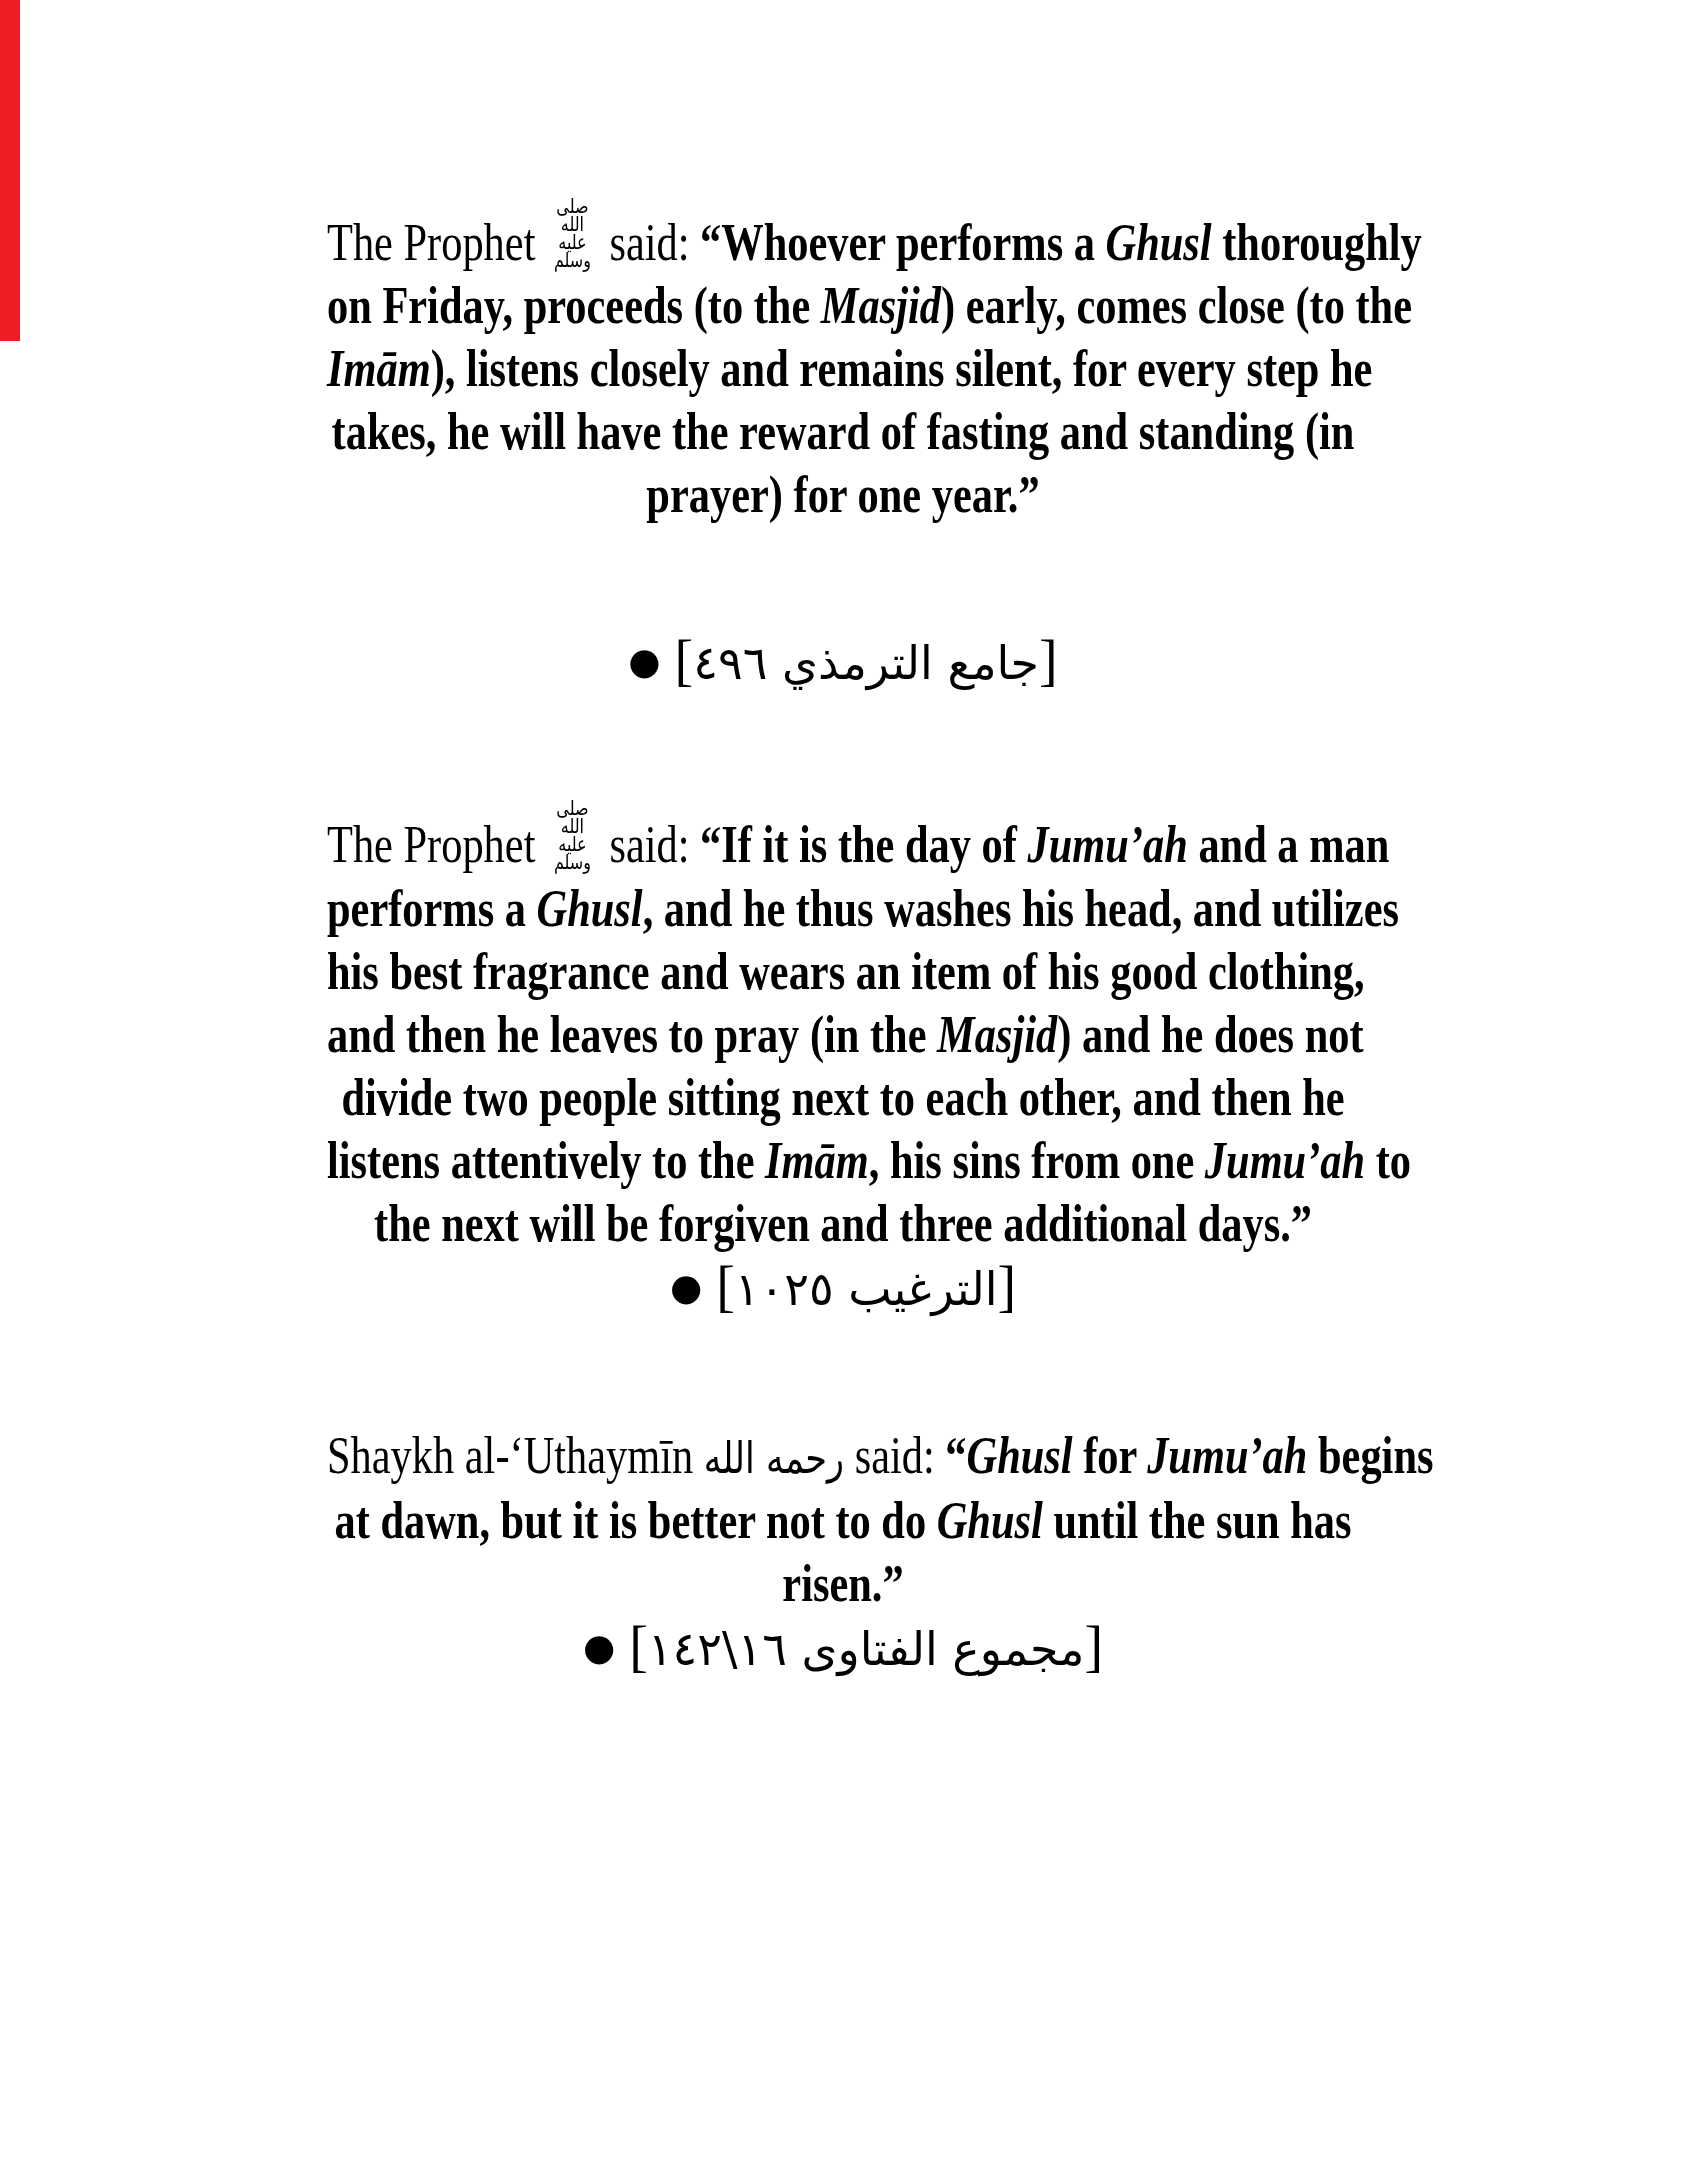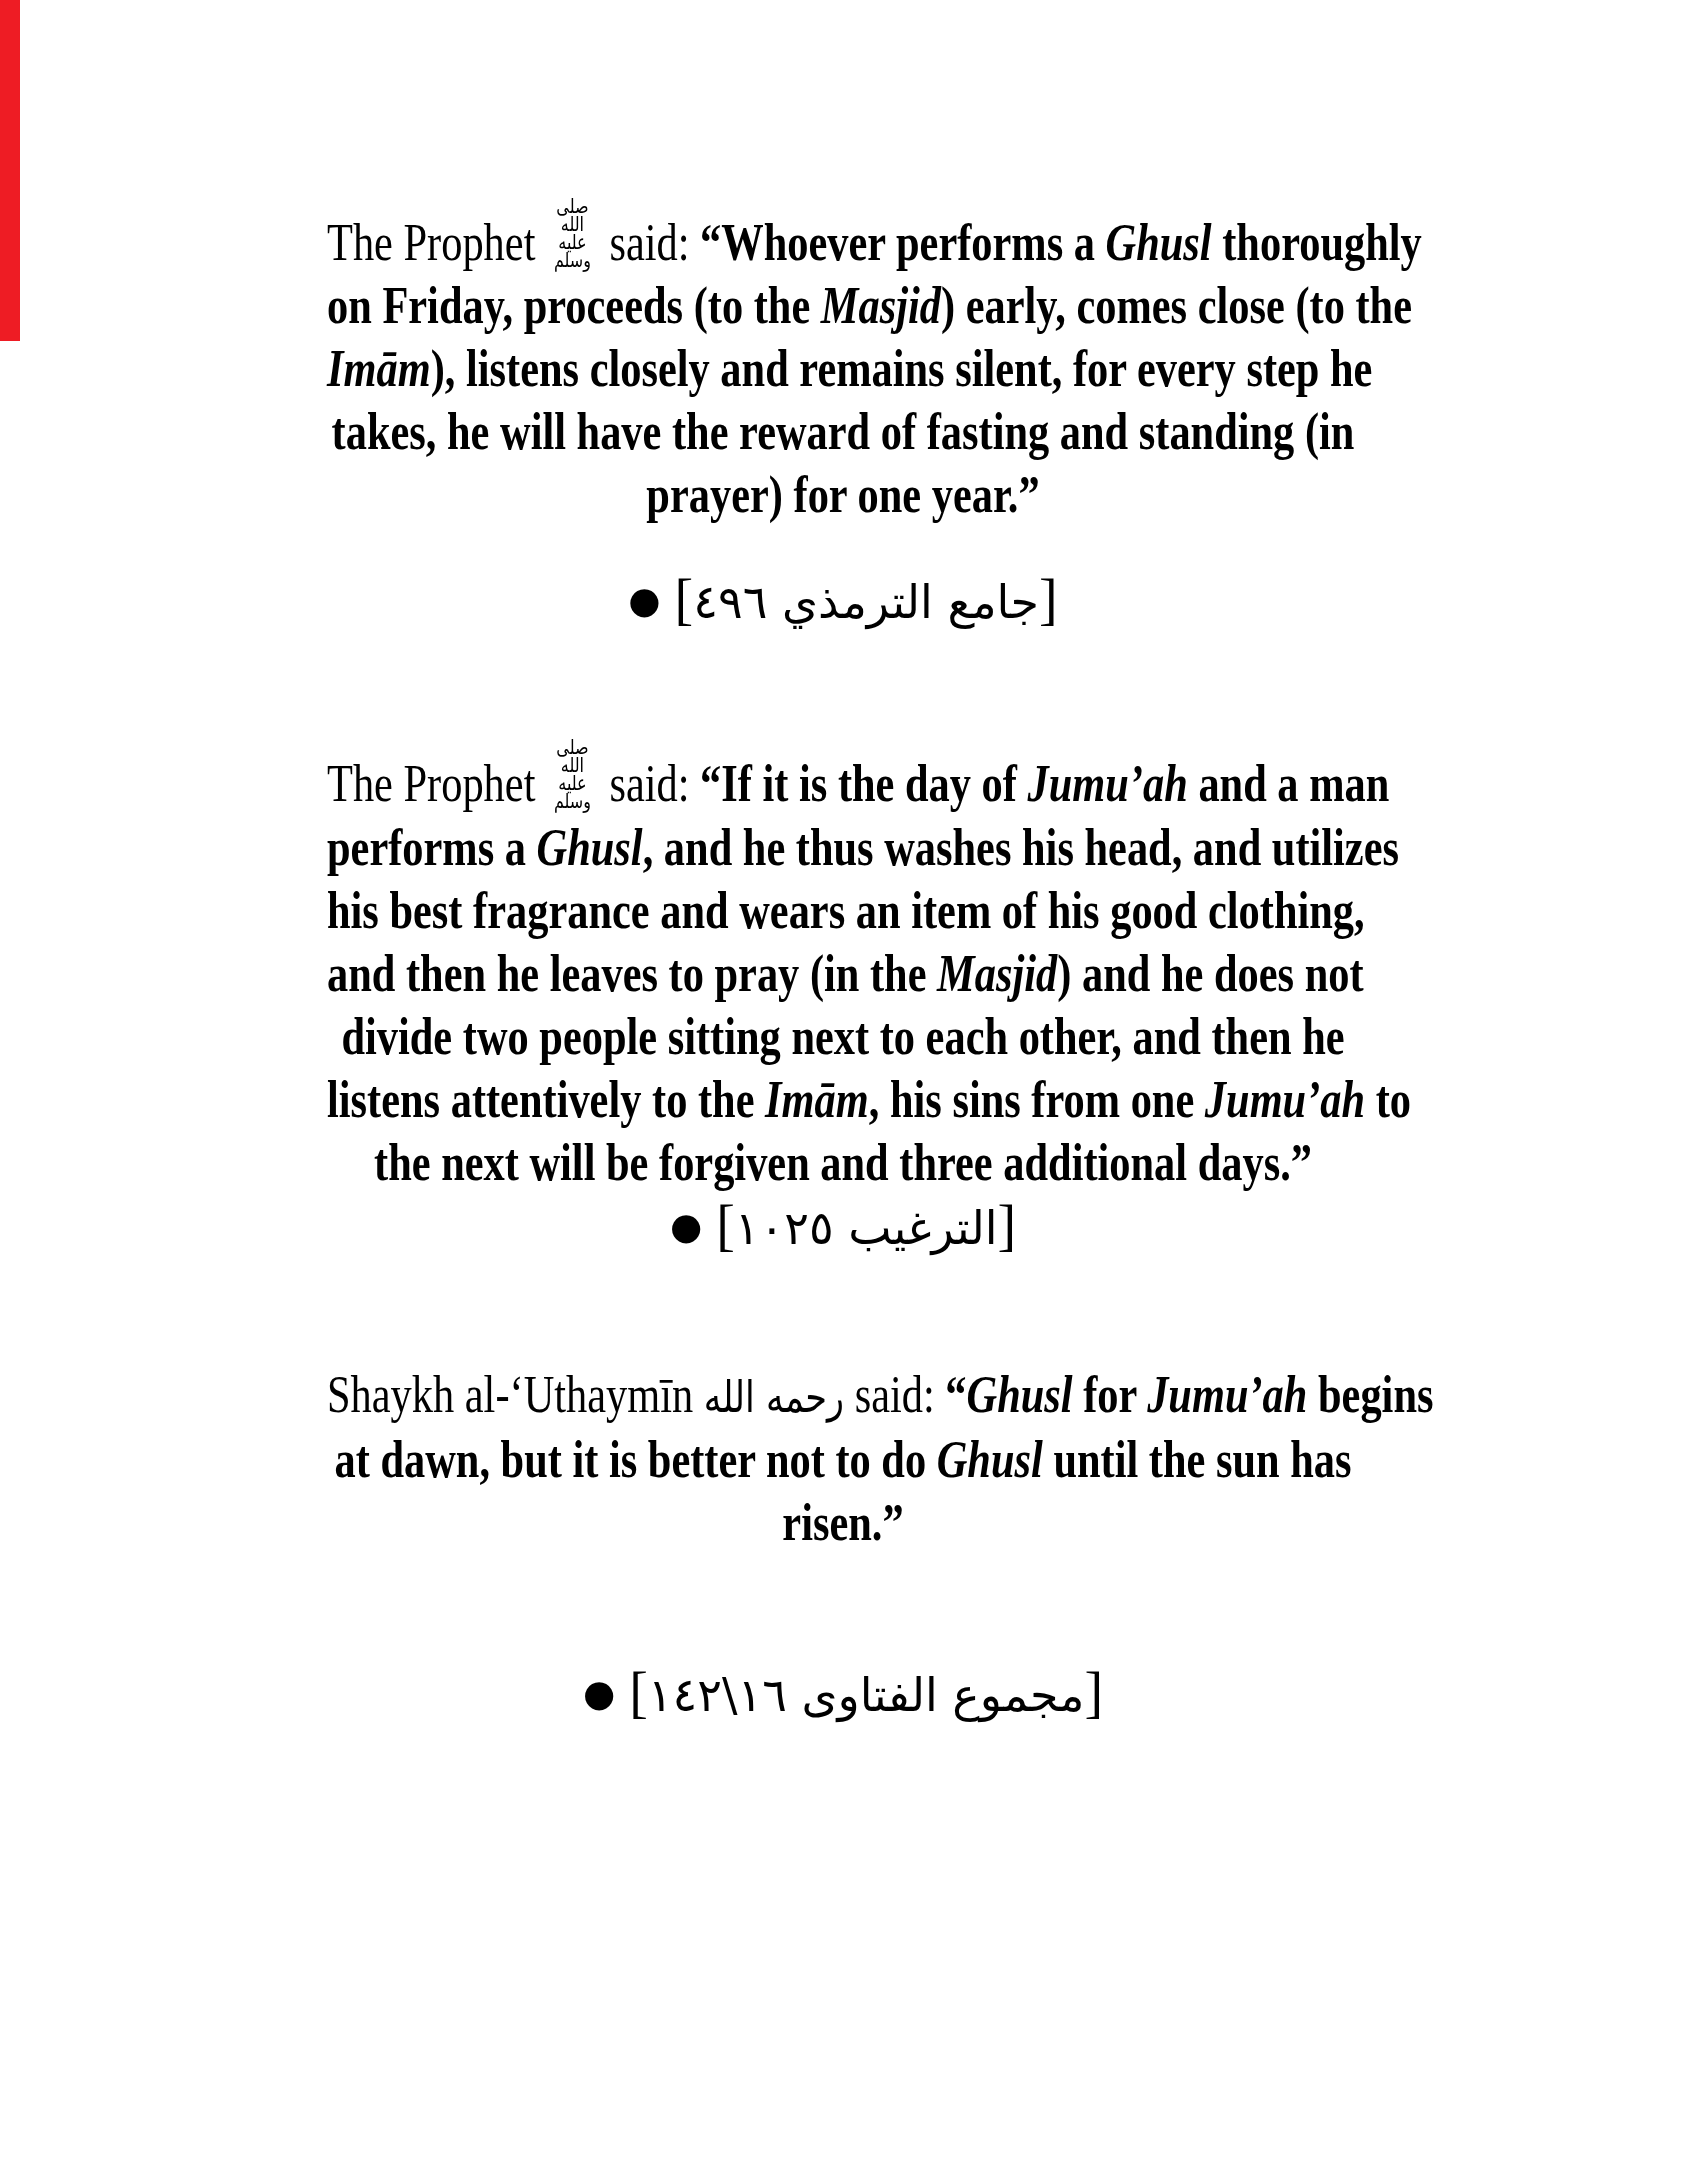--- a/index.html
+++ b/index.html
@@ -68,25 +68,25 @@
     font-size: 56px;
     font-weight: normal;
   }
   .citation .arabic {
     font-family: "DejaVu Sans", sans-serif;
     font-size: 46px;
     font-weight: normal;
   }
   
   #para1 { margin-top: 193px; }
-  #citation1 { margin-top: 42px; }
+  #citation1 { margin-top: 103px; }
   #para2 { margin-top: 104px; }
   #citation2 { }
   #para3 { margin-top: 103px; }
-  #citation3 { margin-top: 107px; }
+  #citation3 { }
 </style>
 </head>
 <body>
 
 <div class="red-bar" id="red-bar" style="background: rgb(238, 28, 36);"></div>
 
 <div class="content">
 
   <div class="para" id="para1"><span class="seg-regular">The Prophet </span><span class="honorific">صلى الله عليه وسلم</span><span class="seg-regular"> said: </span><span class="seg-bold">“Whoever performs a </span><span class="seg-bolditalic">Ghusl</span><span class="seg-bold"> thoroughly
 on Friday, proceeds (to the </span><span class="seg-bolditalic">Masjid</span><span class="seg-bold">) early, comes close (to the

